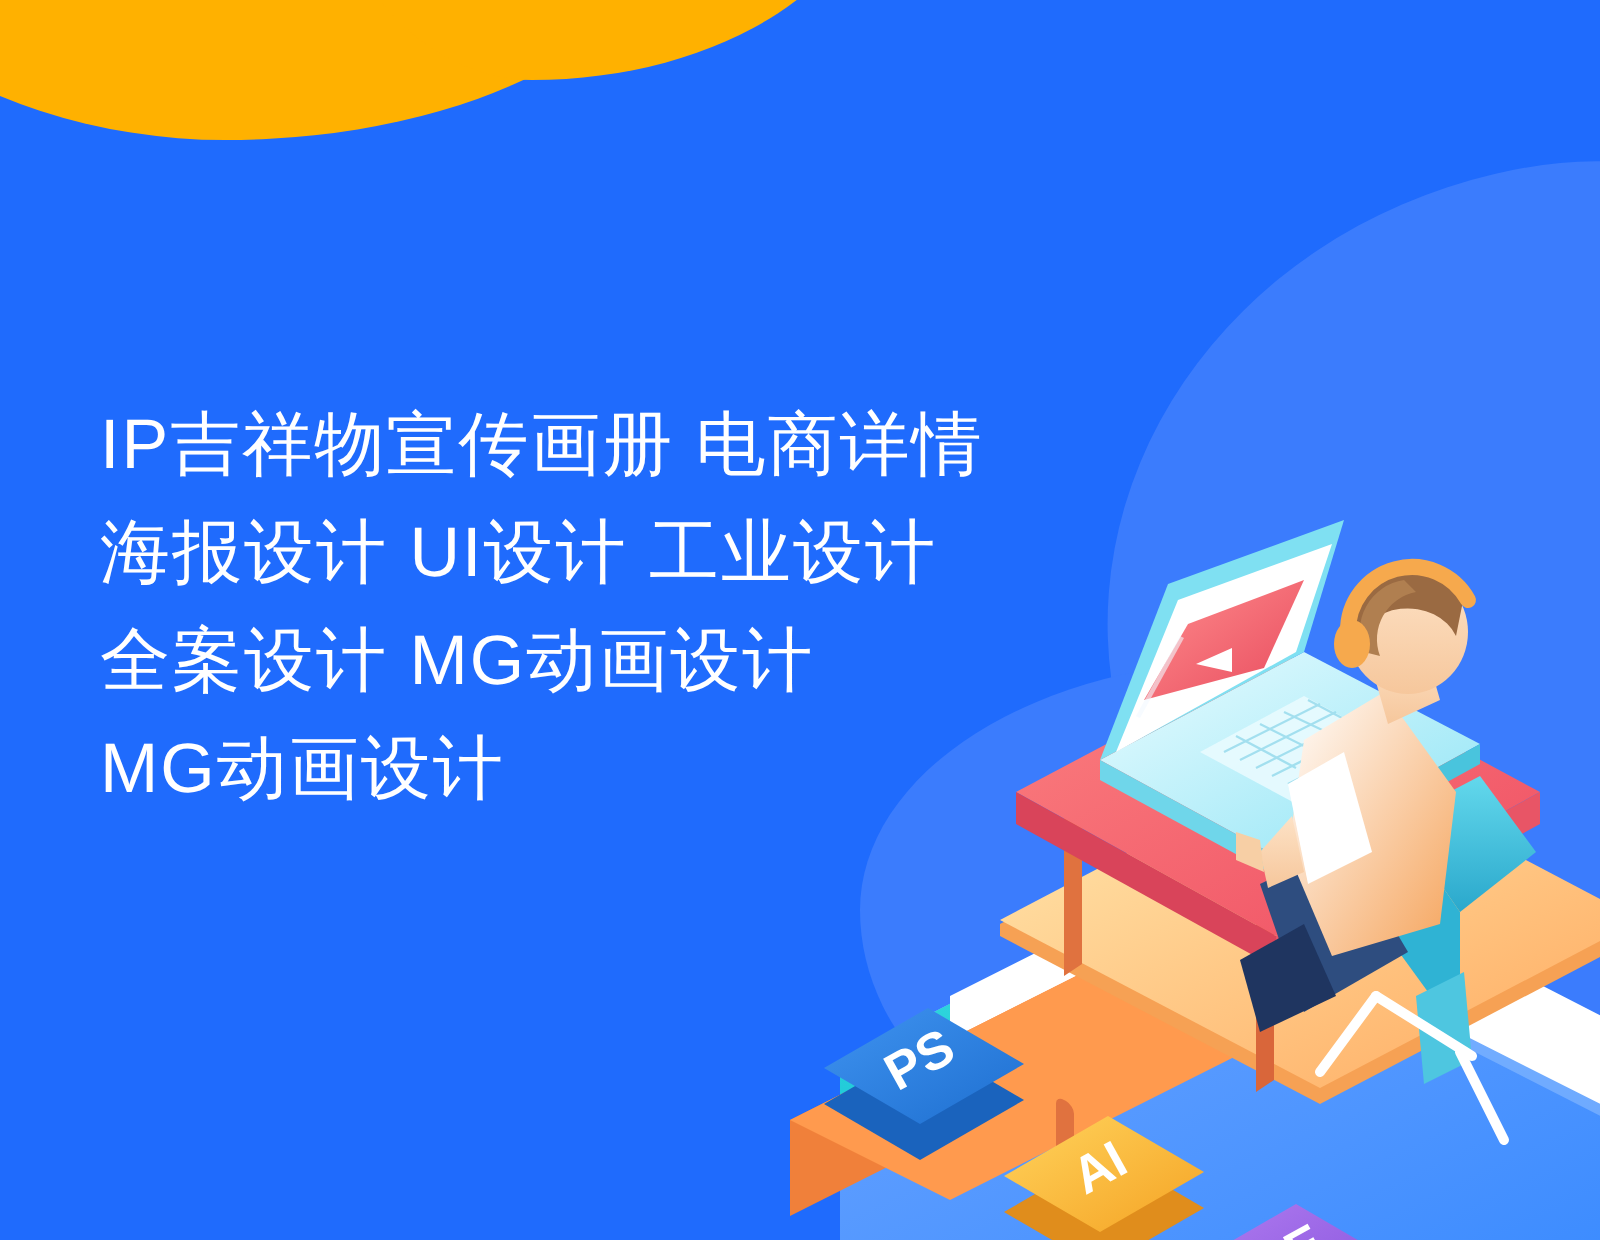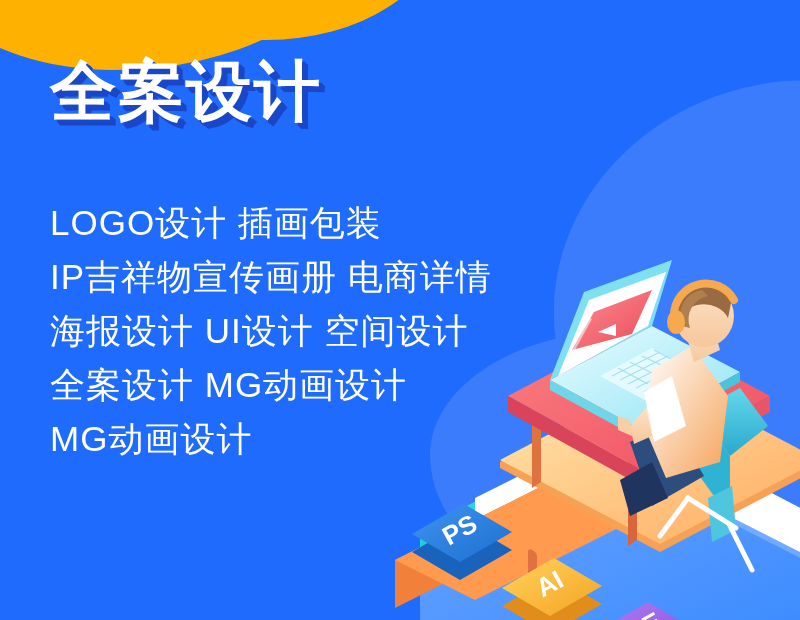--- a/index.html
+++ b/index.html
@@ -110,28 +110,24 @@
 <body>
 
 <div id="banner">
 
   <div class="bg-base"></div>
   <div class="blob-light-blue"></div>
   <div class="blob-light-blue-2"></div>
   <div class="blob-orange"></div>
   <div class="blob-orange-2"></div>
 
-  <div class="headline-wrap">
-    <div class="headline">全案设计</div>
-  </div>
 
   <div class="service-list">
-    <div class="service-line">LOGO设计 插画包装</div>
     <div class="service-line">IP吉祥物宣传画册  电商详情</div>
-    <div class="service-line">海报设计  UI设计  空间设计</div>
+    <div class="service-line">海报设计  UI设计  工业设计</div>
     <div class="service-line">全案设计  MG动画设计</div>
     <div class="service-line">MG动画设计</div>
   </div>
 
   <div class="illustration">
     <svg width="520" height="400" viewBox="0 0 520 400" xmlns="http://www.w3.org/2000/svg">
       <defs>
         <linearGradient id="gPlatYellow" x1="0" y1="0" x2="1" y2="1">
           <stop offset="0%" stop-color="#ffe9b0"></stop>
           <stop offset="100%" stop-color="#ffa95e"></stop>

